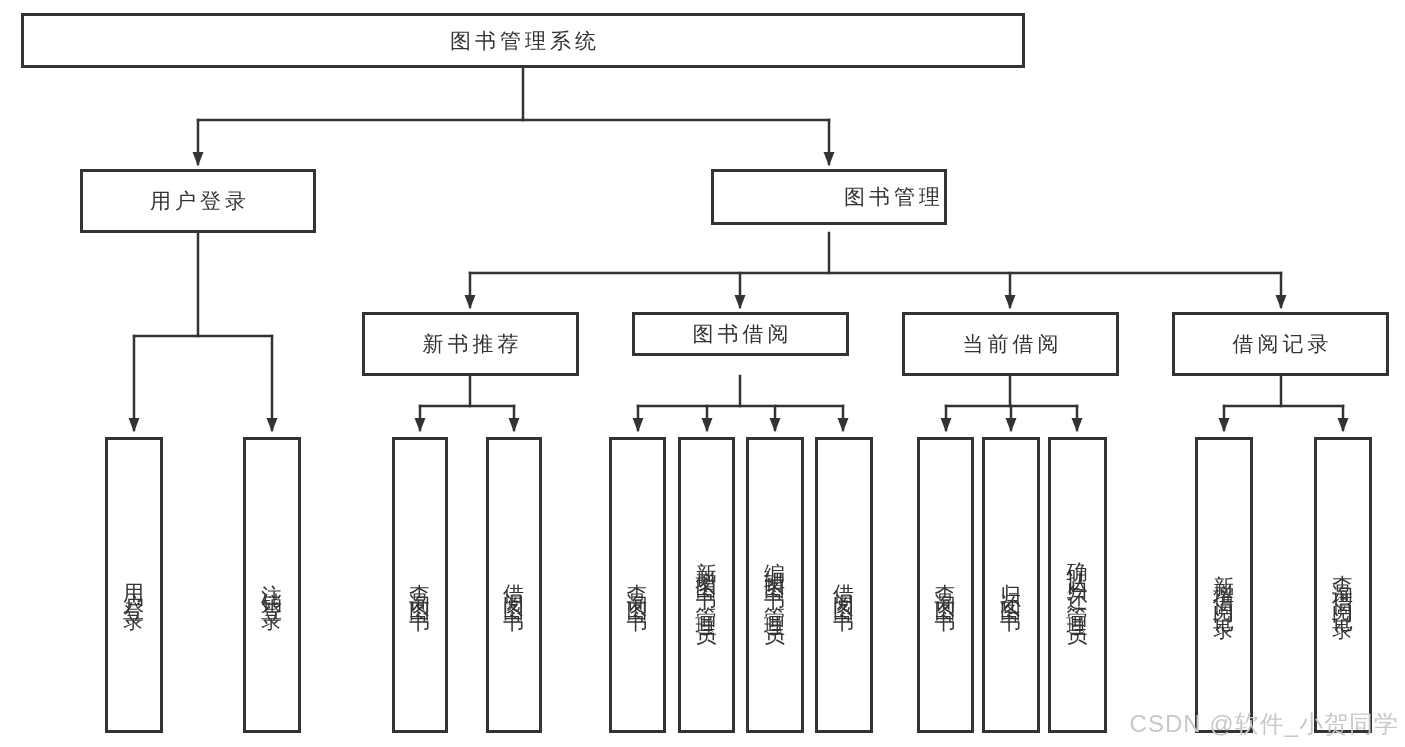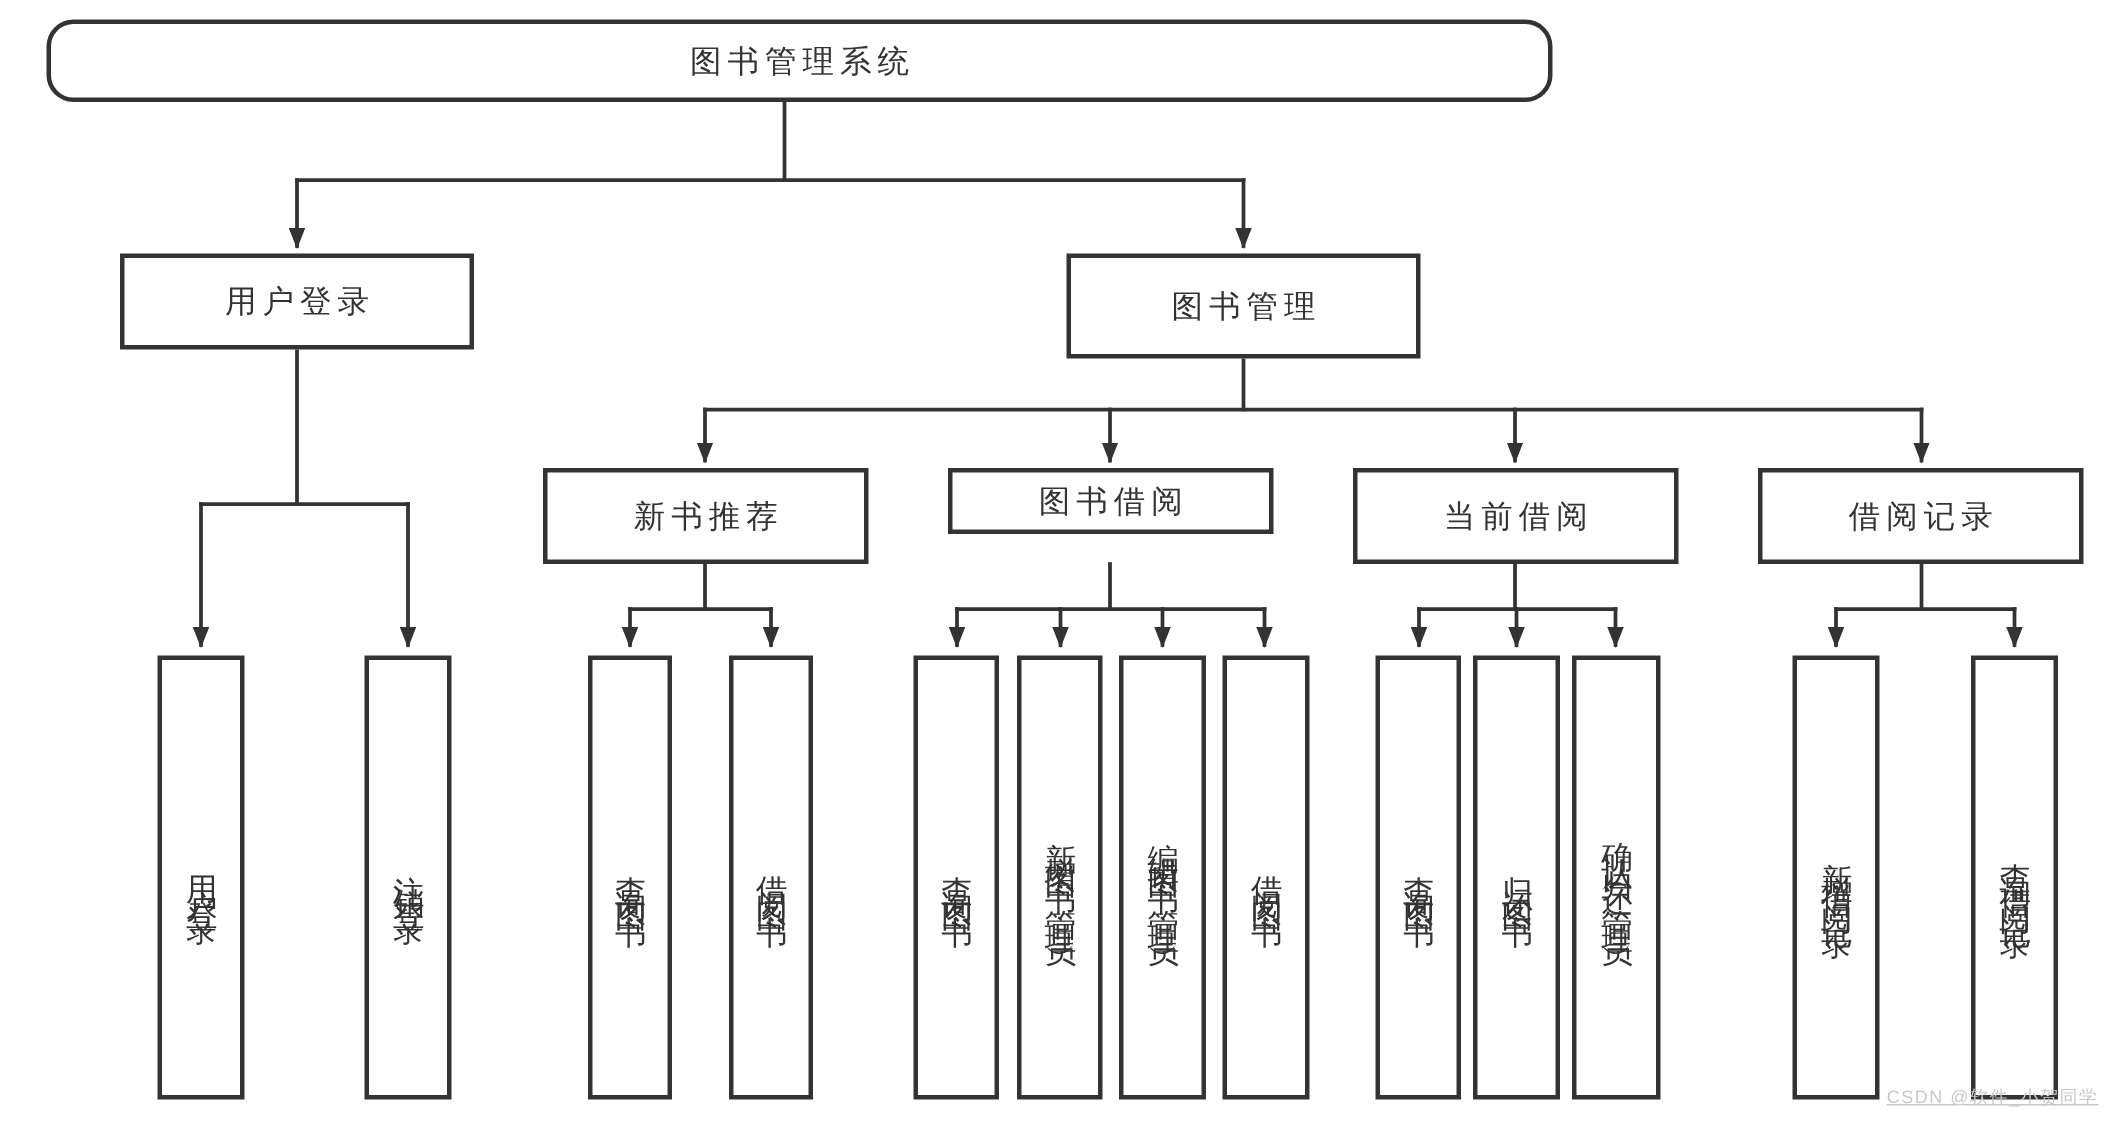--- a/index.html
+++ b/index.html
@@ -35,23 +35,23 @@
   }
   .vlabel{
     writing-mode:vertical-rl;
     text-orientation:mixed;
     font-size:21px;
     letter-spacing:9px;
     line-height:1;
     white-space:nowrap;
     color:var(--text);
   }
-  .root-node{left:31px;top:13px;width:1004px;height:55px;border-radius:18px;}
+  .root-node{left:21px;top:13px;width:1004px;height:55px;}
   .n-user-login{left:80px;top:169px;width:236px;height:64px;}
-  .n-book-mgmt{left:711px;top:169px;width:236px;height:70px;}
+  .n-book-mgmt{left:711px;top:169px;width:236px;height:56px;justify-content:flex-end;}
   .n-new-rec{left:362px;top:312px;width:217px;height:64px;}
   .n-borrow{left:632px;top:312px;width:217px;height:44px;}
   .n-current{left:902px;top:312px;width:217px;height:64px;text-align:center;}
   .n-records{left:1172px;top:312px;width:217px;height:64px;}
   .leaf{top:437px;height:296px;}
   .lf-user-login{left:105px;width:58px;}
   .lf-logout{left:243px;width:58px;}
   .lf-rec-query{left:392px;width:56px;}
   .lf-rec-borrow{left:486px;width:56px;}
   .lf-bor-query{left:609px;width:57px;}
@@ -59,26 +59,25 @@
   .lf-bor-edit{left:746px;width:58px;}
   .lf-bor-borrow{left:815px;width:58px;}
   .lf-cur-query{left:917px;width:57px;}
   .lf-cur-return{left:982px;width:58px;}
   .lf-cur-confirm{left:1048px;width:59px;}
   .lf-recd-add{left:1195px;width:58px;}
   .lf-recd-query{left:1314px;width:58px;}
   .watermark{
     position:absolute;
     right:6px;bottom:7px;
-    font-size:12px;
+    font-size:24px;
     color:var(--watermark);
     letter-spacing:1px;
     z-index:5;
     white-space:nowrap;
-    text-decoration:underline;
   }
 </style>
 </head>
 <body>
 
 <div class="stage">
 
   <svg class="connectors" viewBox="0 0 1405 747" xmlns="http://www.w3.org/2000/svg">
     <defs>
       <marker id="arrow" markerUnits="userSpaceOnUse" markerWidth="14" markerHeight="12" viewBox="0 -6 14 12" refX="12" refY="0" orient="auto">

